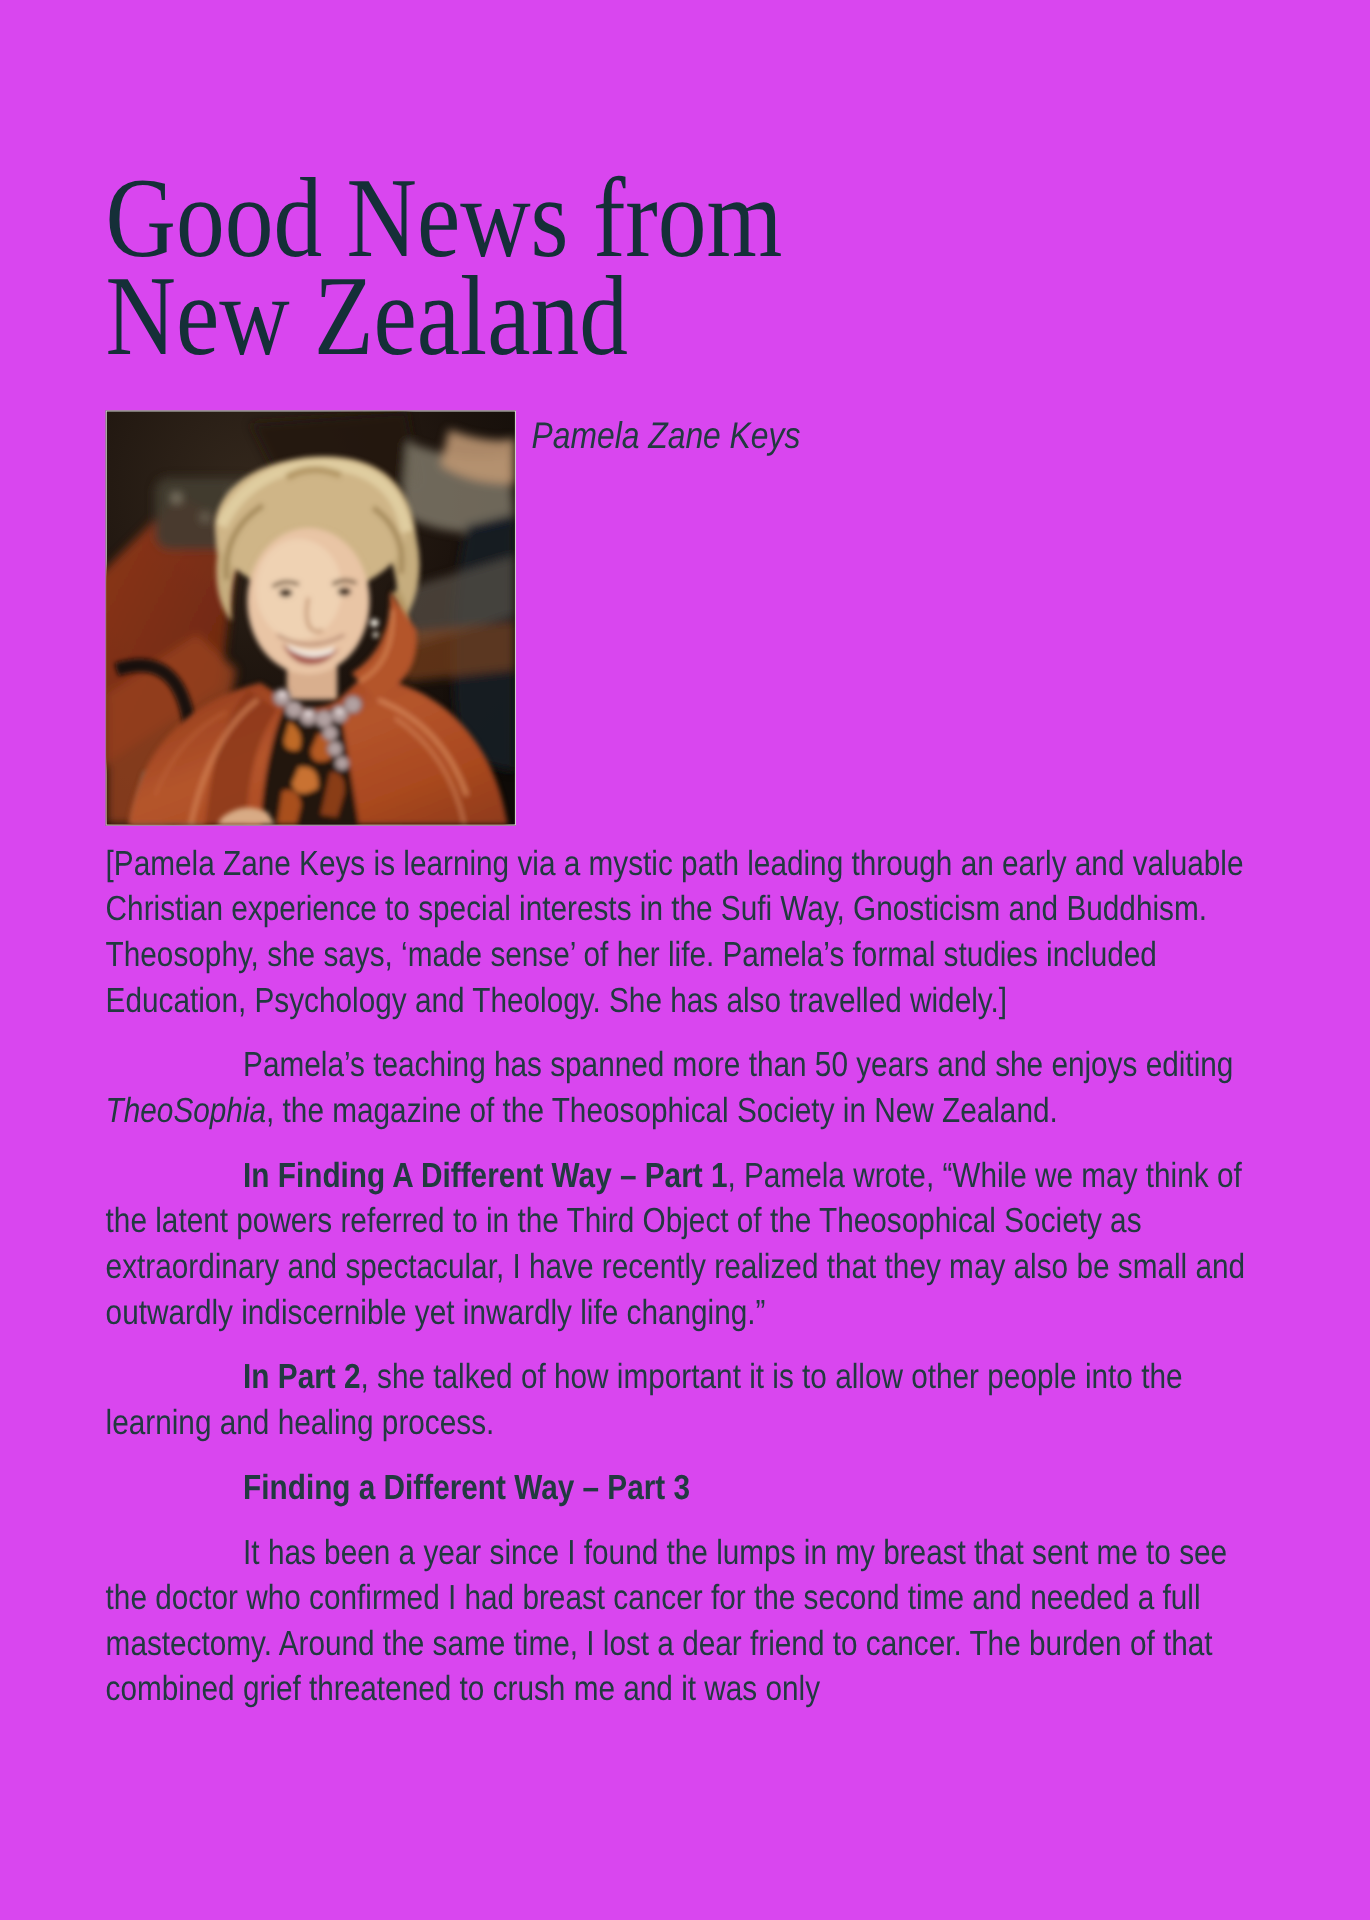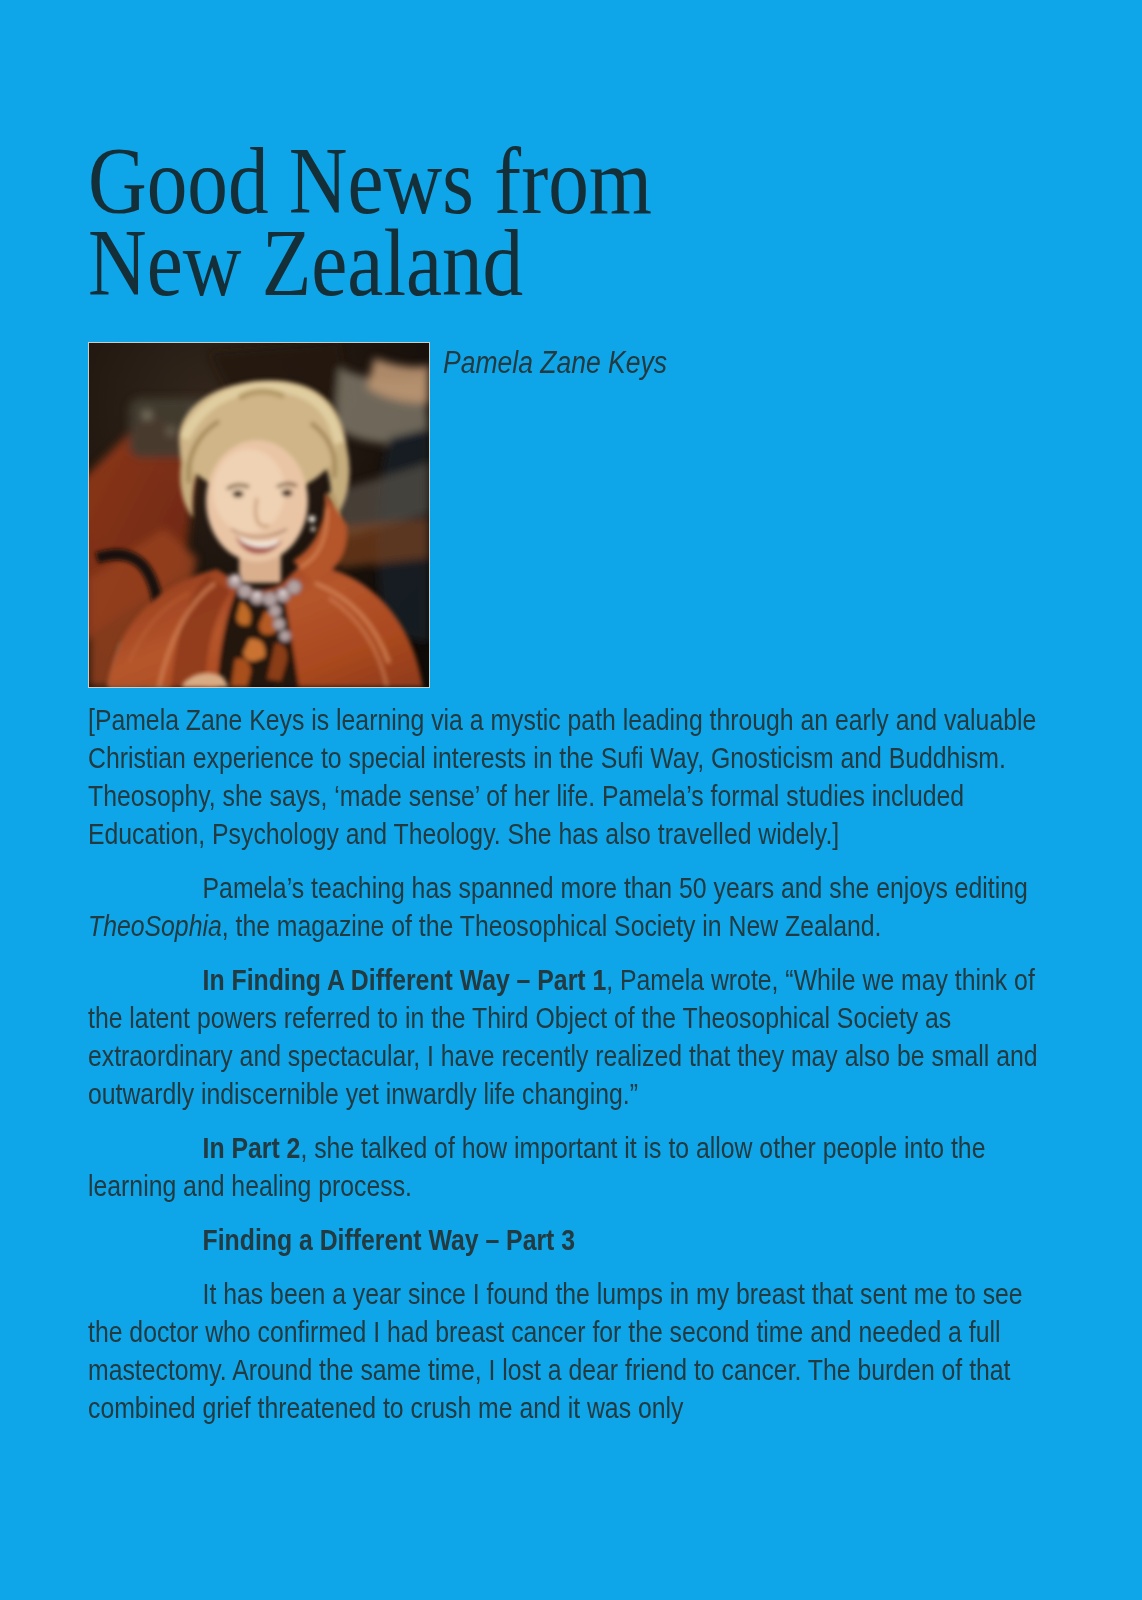--- a/index.html
+++ b/index.html
@@ -3,21 +3,21 @@
 <meta charset="utf-8">
 <style>
   html, body { margin: 0; padding: 0; }
   body {
     width: 1142px; height: 1600px;
     background: #ffffff;
     position: relative;
     font-family: "Liberation Sans", sans-serif;
     overflow: hidden;
   }
-  .page { position: absolute; inset: 0; background: #0ea5e9; }
+  .page { position: absolute; inset: 0; background: #d946ef; }
 
   
   .condense { transform: scaleX(0.855); transform-origin: 0 0; }
 
   .title {
     position: absolute; left: 88px; top: 76px;
     width: 1180px;
     font-family: "Liberation Serif", serif;
     font-weight: 400;
     font-size: 95px; line-height: 82px;

